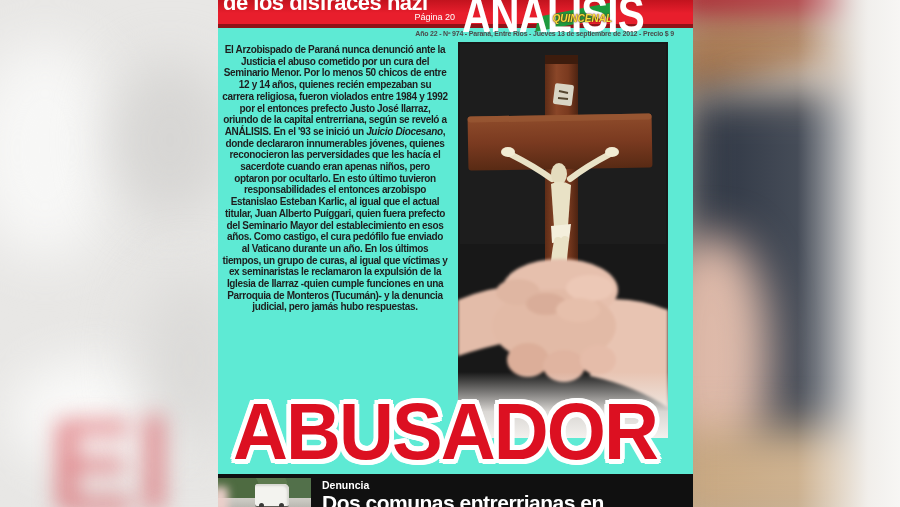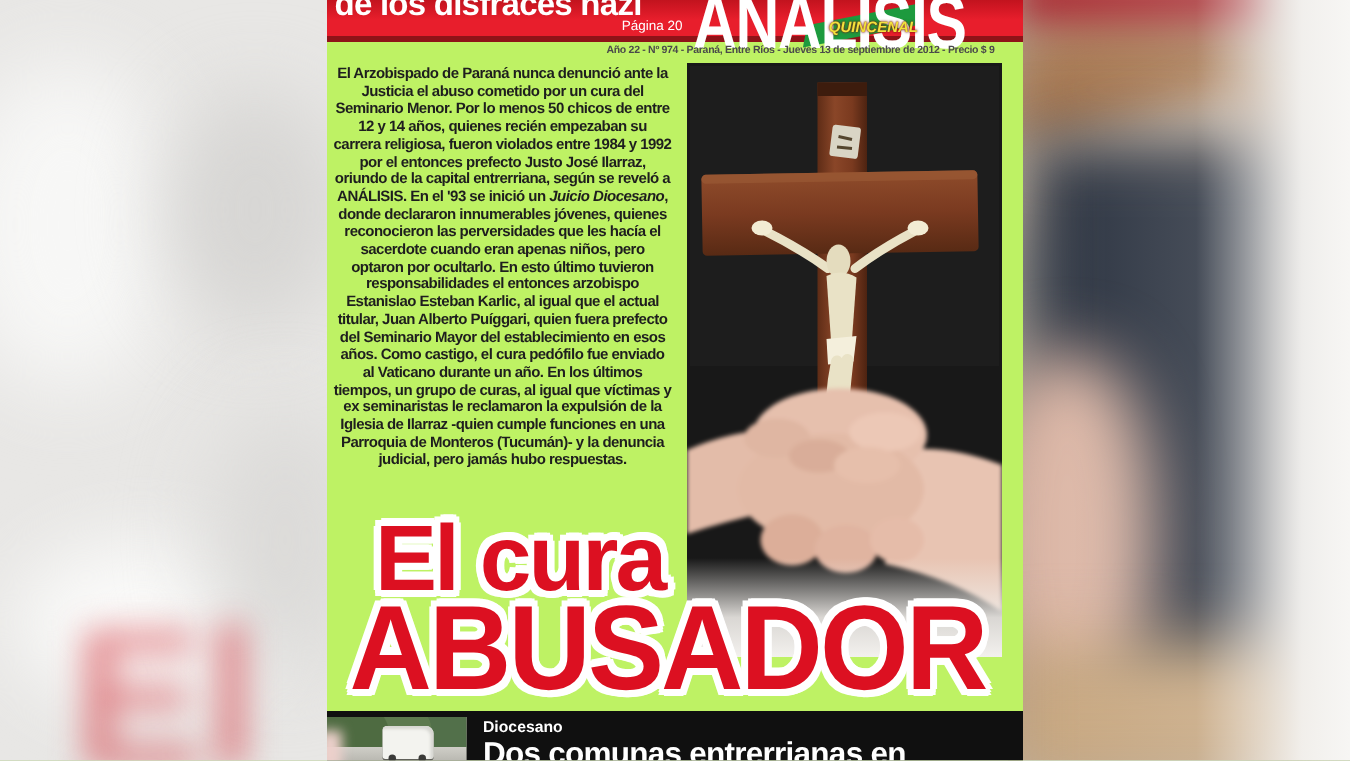--- a/index.html
+++ b/index.html
@@ -21,21 +21,21 @@
   .bg-right{position:absolute;left:672px;top:0;width:228px;height:507px;overflow:hidden;}
   .bgr-base{position:absolute;inset:0;background:#b9b2a8;}
   .bgr-red{position:absolute;left:5px;top:-18px;width:170px;height:32px;background:#a81722;filter:blur(14px);}
   .bgr-tan{position:absolute;left:-5px;top:2px;width:180px;height:115px;background:#a5744c;filter:blur(22px);border-radius:40%;}
   .bgr-streak{position:absolute;left:-25px;top:88px;width:190px;height:48px;background:#dccab6;filter:blur(16px);transform:rotate(-17deg);}
   .bgr-navy{position:absolute;left:12px;top:92px;width:175px;height:390px;background:#262e3c;filter:blur(22px);}
   .bgr-flesh{position:absolute;left:-18px;top:235px;width:115px;height:245px;background:#dcb6a5;filter:blur(22px);border-radius:45%;}
   .bgr-tan2{position:absolute;left:-5px;top:428px;width:210px;height:100px;background:#c7a67e;filter:blur(22px);}
   .bgr-fade{position:absolute;inset:0;background:linear-gradient(90deg,rgba(246,245,243,0) 0%,rgba(246,245,243,0.15) 55%,rgba(246,245,243,0.92) 86%,#f7f6f4 100%);}
   
-  .page{position:absolute;left:218px;top:0;width:464px;height:507px;background:#bef264;}
+  .page{position:absolute;left:218px;top:0;width:464px;height:507px;background:#5eead4;padding-left:11px;}
   .banner{
     position:absolute;left:0;top:0;width:100%;height:24px;
     background:linear-gradient(#c2131e,#e81e2c 55%);
     border-bottom:4px solid #8f1318;
   }
   .banner-headline{
     position:absolute;left:5px;top:-10px;font-size:22px;font-weight:bold;
     color:#fff;letter-spacing:-0.5px;white-space:nowrap;
   }
   .banner-pagenum{
@@ -188,30 +188,29 @@
           <ellipse cx="88" cy="262" rx="20" ry="11" fill="#d9ad99"></ellipse>
           <ellipse cx="120" cy="268" rx="22" ry="12" fill="#e6bfab"></ellipse>
           <ellipse cx="70" cy="318" rx="21" ry="17" fill="#dcae99"></ellipse>
           <ellipse cx="106" cy="324" rx="21" ry="16" fill="#e0b4a0"></ellipse>
           <ellipse cx="140" cy="318" rx="18" ry="15" fill="#e5bca9"></ellipse>
         </g>
         <rect y="330" width="210" height="66" fill="url(#fadeout)"></rect>
       </svg>
     </div>
 
-    <div class="headline h-line1">El cura</div>
     <div class="headline h-line2">ABUSADOR</div>
 
     <div class="bottom-panel">
       <div class="van-photo">
         <div class="van-trees"></div>
         <div class="van-road"></div>
         <div class="van-body"></div>
         <div class="van-wheel w1"></div>
         <div class="van-wheel w2"></div>
         <div class="van-pink"></div>
       </div>
-      <div class="kicker">Diocesano</div>
+      <div class="kicker">Denuncia</div>
       <div class="teaser-headline">Dos comunas entrerrianas en</div>
     </div>
 
   </div>
 </div>
 
 </body></html>

